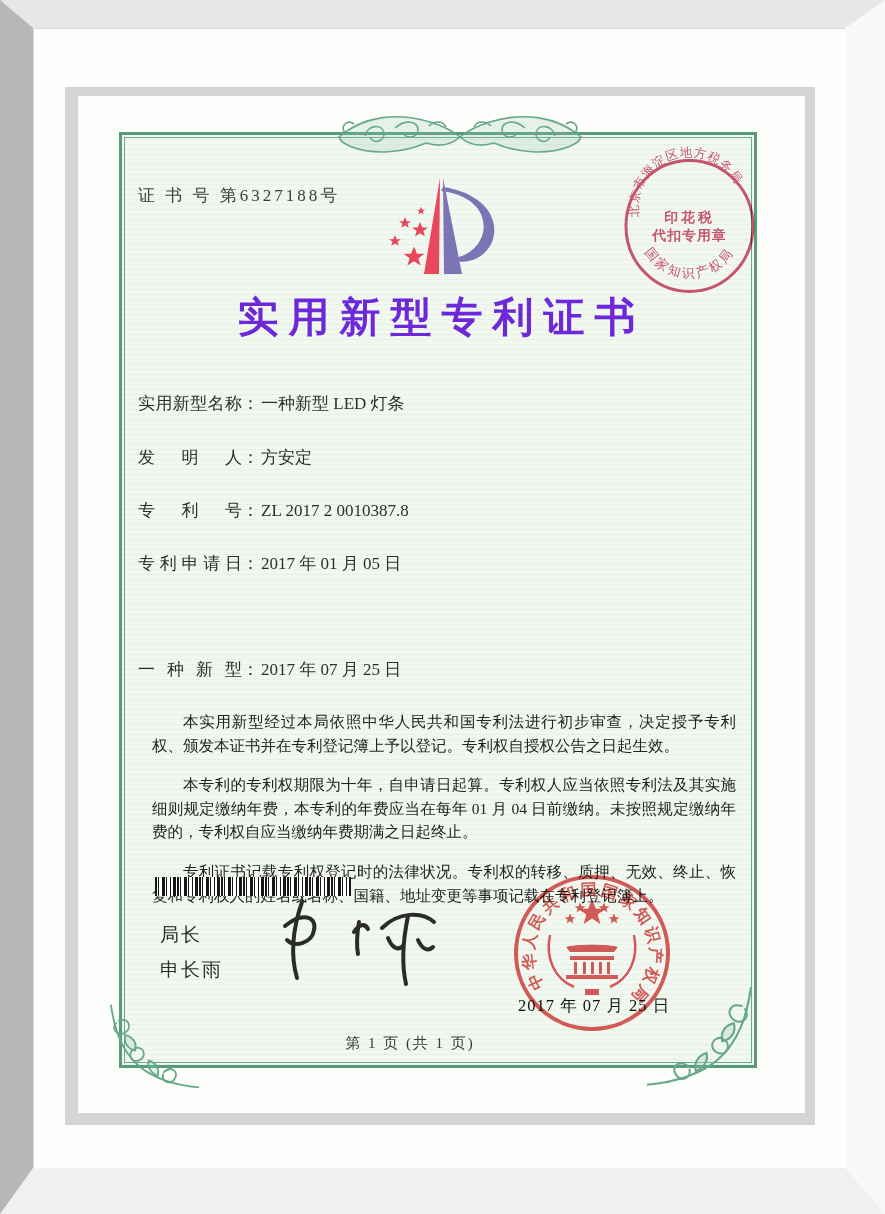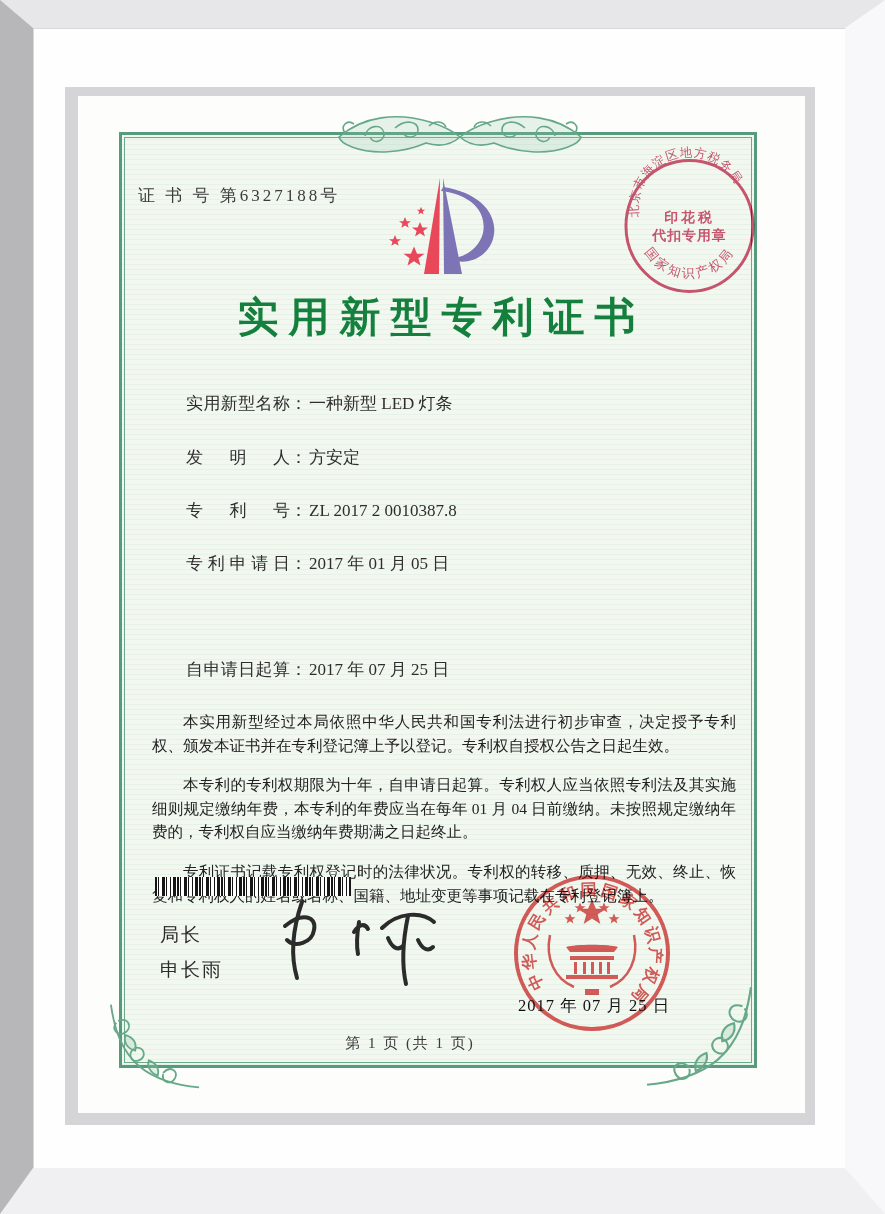--- a/index.html
+++ b/index.html
@@ -16,23 +16,23 @@
   
   .green-frame{position:absolute;left:41px;top:36px;width:638px;height:936px;box-sizing:border-box;
       border:3px solid #579b7d;
       background:
         repeating-linear-gradient(0deg, rgba(120,180,150,0.10) 0 1px, rgba(255,255,255,0) 1px 5px),
         #f2f8f0;}
   .green-frame::before{content:"";position:absolute;inset:2px;border:1px solid #6aa98c;}
   .txt{position:absolute;color:#333;}
   .cert-no{left:60px;top:88px;font-size:17px;letter-spacing:3px;color:#3c3c3c;}
   .title{left:0;top:194px;width:727px;text-align:center;font-size:41px;font-weight:bold;
-         letter-spacing:10px;color:#15803d;}
+         letter-spacing:10px;color:#6d28d9;}
   .field-row{position:absolute;left:60px;font-size:17px;color:#2e2e2e;white-space:nowrap;}
-  .field-label{display:inline-block;width:104px;text-align:justify;text-align-last:justify;vertical-align:bottom;margin-left:48px;}
+  .field-label{display:inline-block;width:104px;text-align:justify;text-align-last:justify;vertical-align:bottom;}
   .field-colon{display:inline-block;margin-right:2px;}
   .paras{position:absolute;left:58px;top:598px;width:616px;font-size:15.5px;line-height:23.6px;
          color:#222;text-align:justify;}
   .paras p{margin:16px;text-indent:2em;}
   .barcode{position:absolute;left:77px;top:781px;width:196px;height:19px;
       background:repeating-linear-gradient(90deg,
         #161616 0 2px,#fff 2px 3px,#161616 3px 4px,#fff 4px 7px,
         #161616 7px 10px,#fff 10px 11px,#161616 11px 12px,#fff 12px 15px,
         #161616 15px 16px,#fff 16px 18px,#161616 18px 21px,#fff 21px 22px);}
   .signer-title{left:82px;top:826px;font-size:19px;color:#2b2b2b;letter-spacing:2px;}
@@ -135,21 +135,21 @@
   <div class="field-row" style="top:350px">
     <span class="field-label">发明人</span><span class="field-colon">：</span><span>方安定</span>
   </div>
   <div class="field-row" style="top:403px">
     <span class="field-label">专利号</span><span class="field-colon">：</span><span>ZL 2017 2 0010387.8</span>
   </div>
   <div class="field-row" style="top:456px">
     <span class="field-label">专利申请日</span><span class="field-colon">：</span><span>2017 年 01 月 05 日</span>
   </div>
   <div class="field-row" style="top:562px">
-    <span class="field-label">自申请日起算</span><span class="field-colon">：</span><span>2017 年 07 月 25 日</span>
+    <span class="field-label">一种新型</span><span class="field-colon">：</span><span>2017 年 07 月 25 日</span>
   </div>
 
   <div class="paras">
     <p>本实用新型经过本局依照中华人民共和国专利法进行初步审查，决定授予专利权、颁发本证书并在专利登记簿上予以登记。专利权自授权公告之日起生效。</p>
     <p>本专利的专利权期限为十年，自申请日起算。专利权人应当依照专利法及其实施细则规定缴纳年费，本专利的年费应当在每年 01 月 04 日前缴纳。未按照规定缴纳年费的，专利权自应当缴纳年费期满之日起终止。</p>
     <p>专利证书记载专利权登记时的法律状况。专利权的转移、质押、无效、终止、恢复和专利权人的姓名或名称、国籍、地址变更等事项记载在专利登记簿上。</p>
   </div>
 
   <div class="barcode"></div>
 

